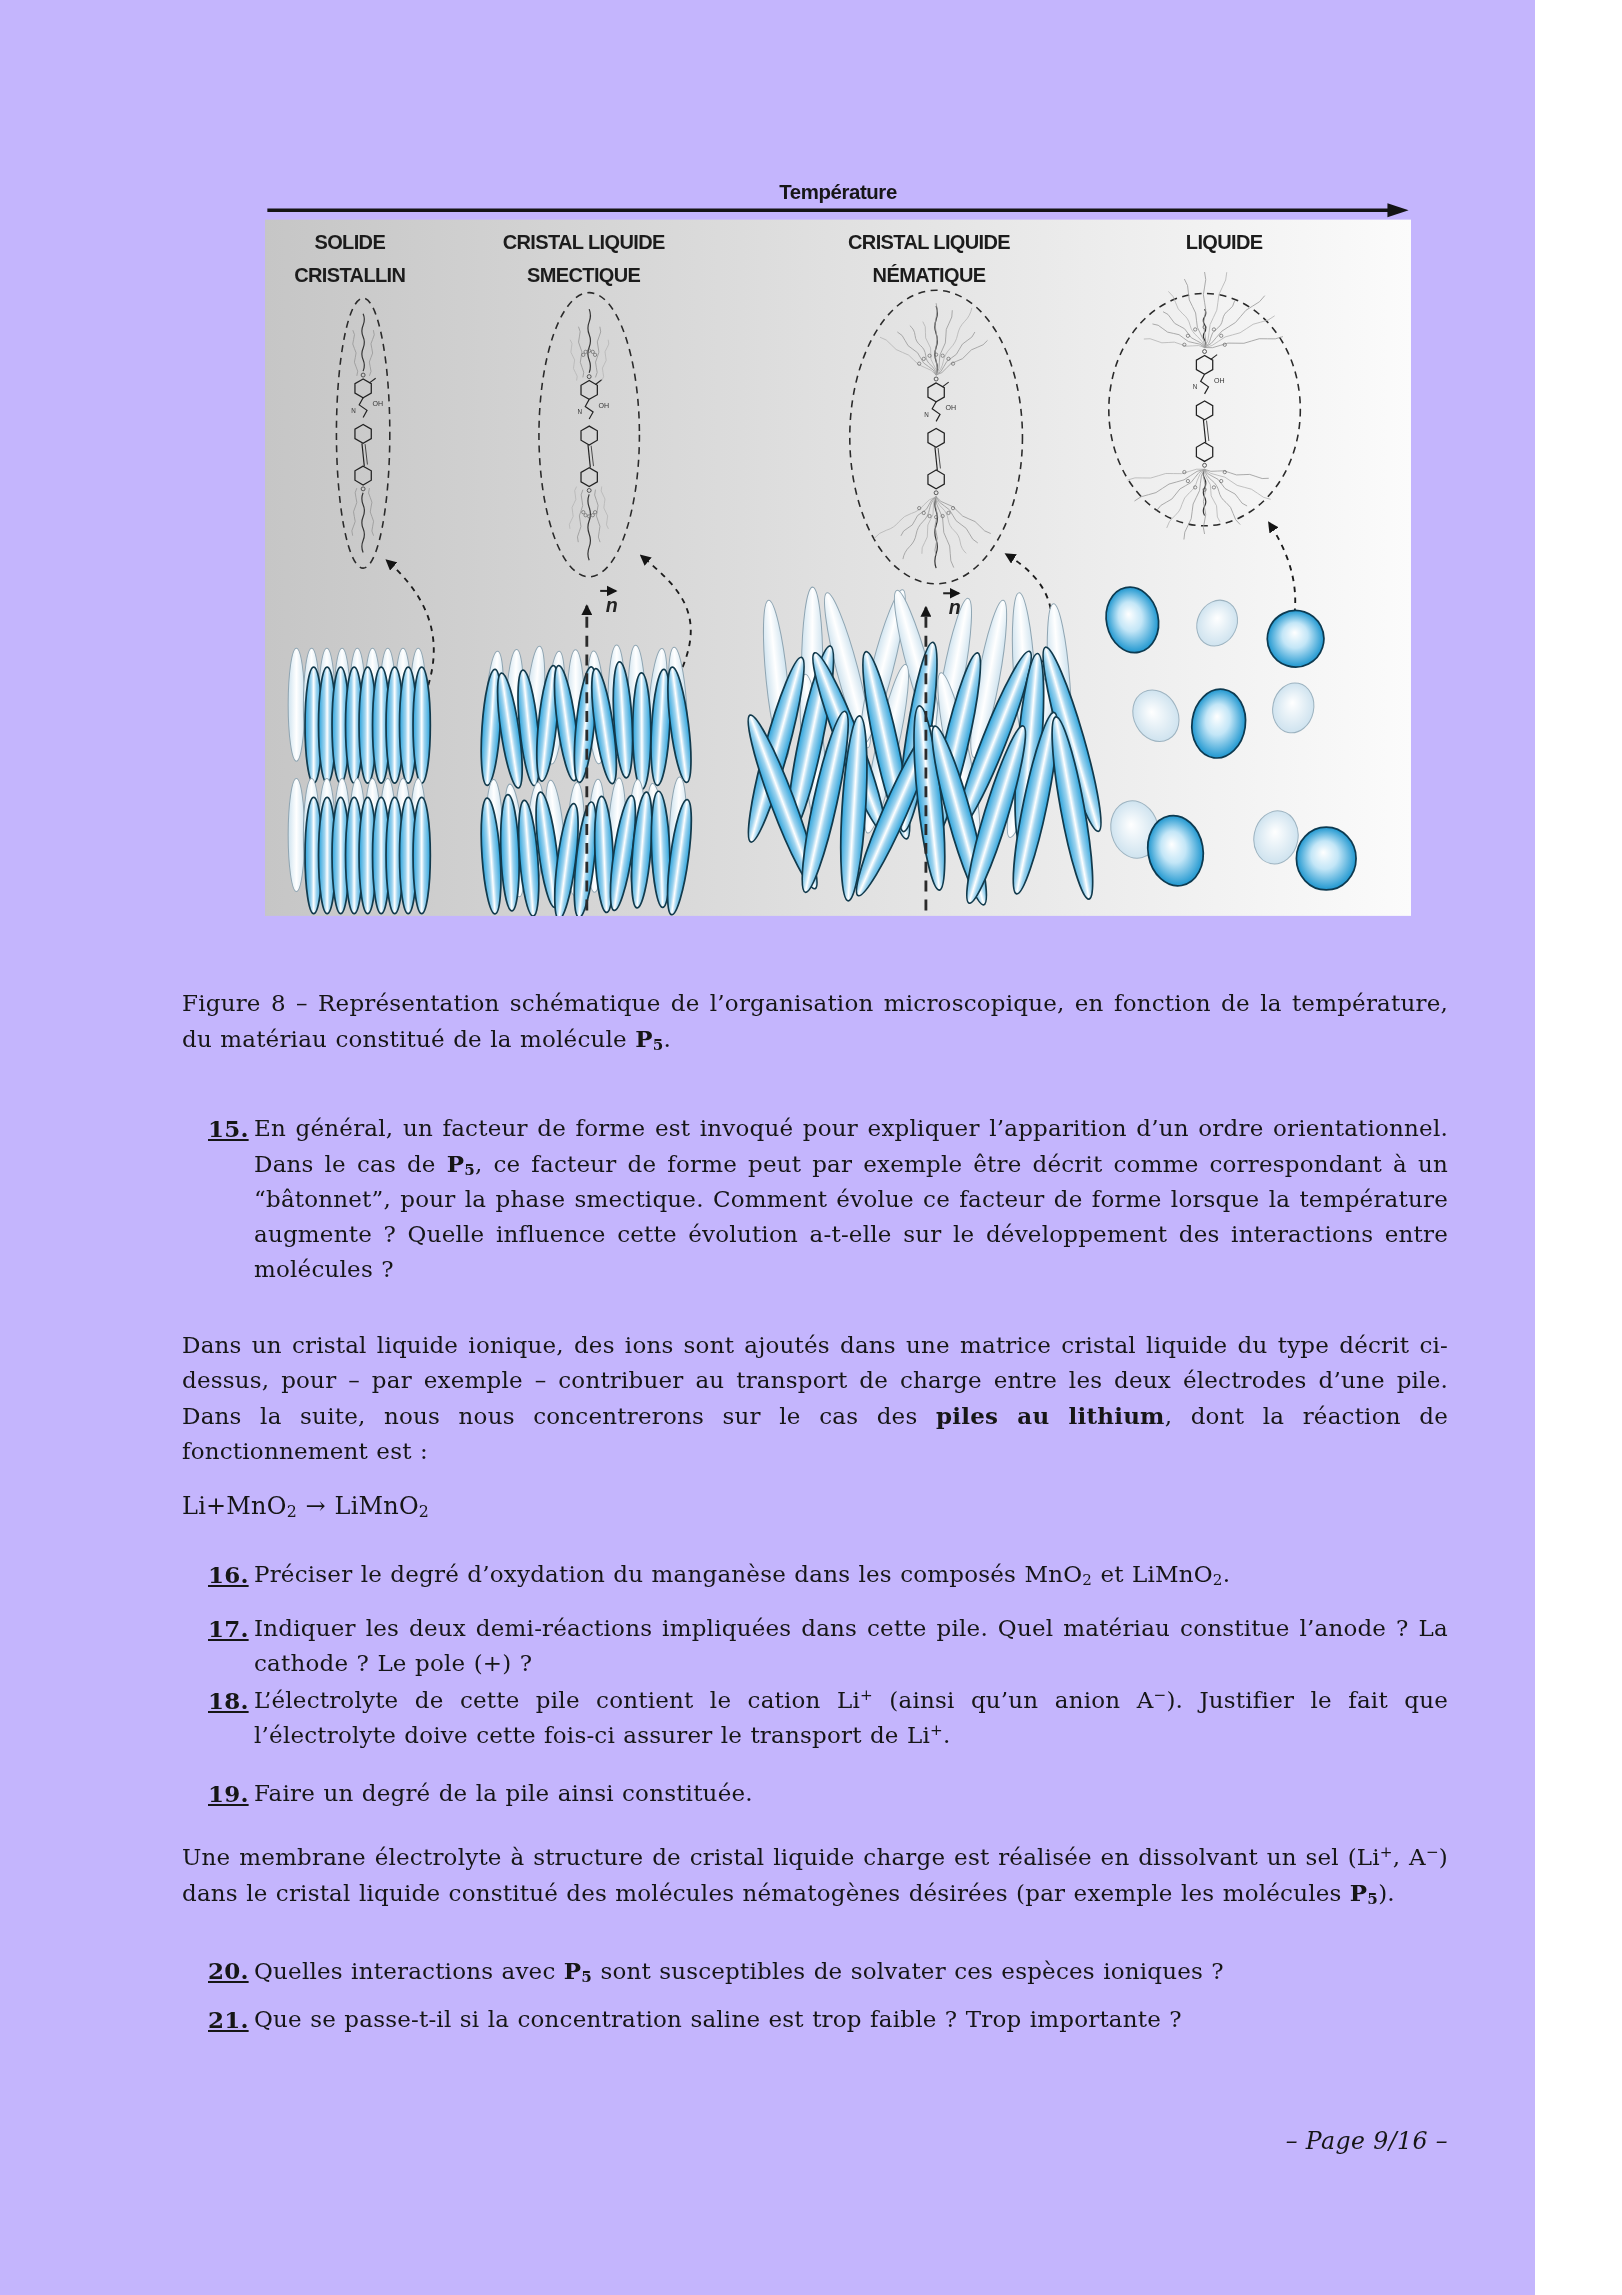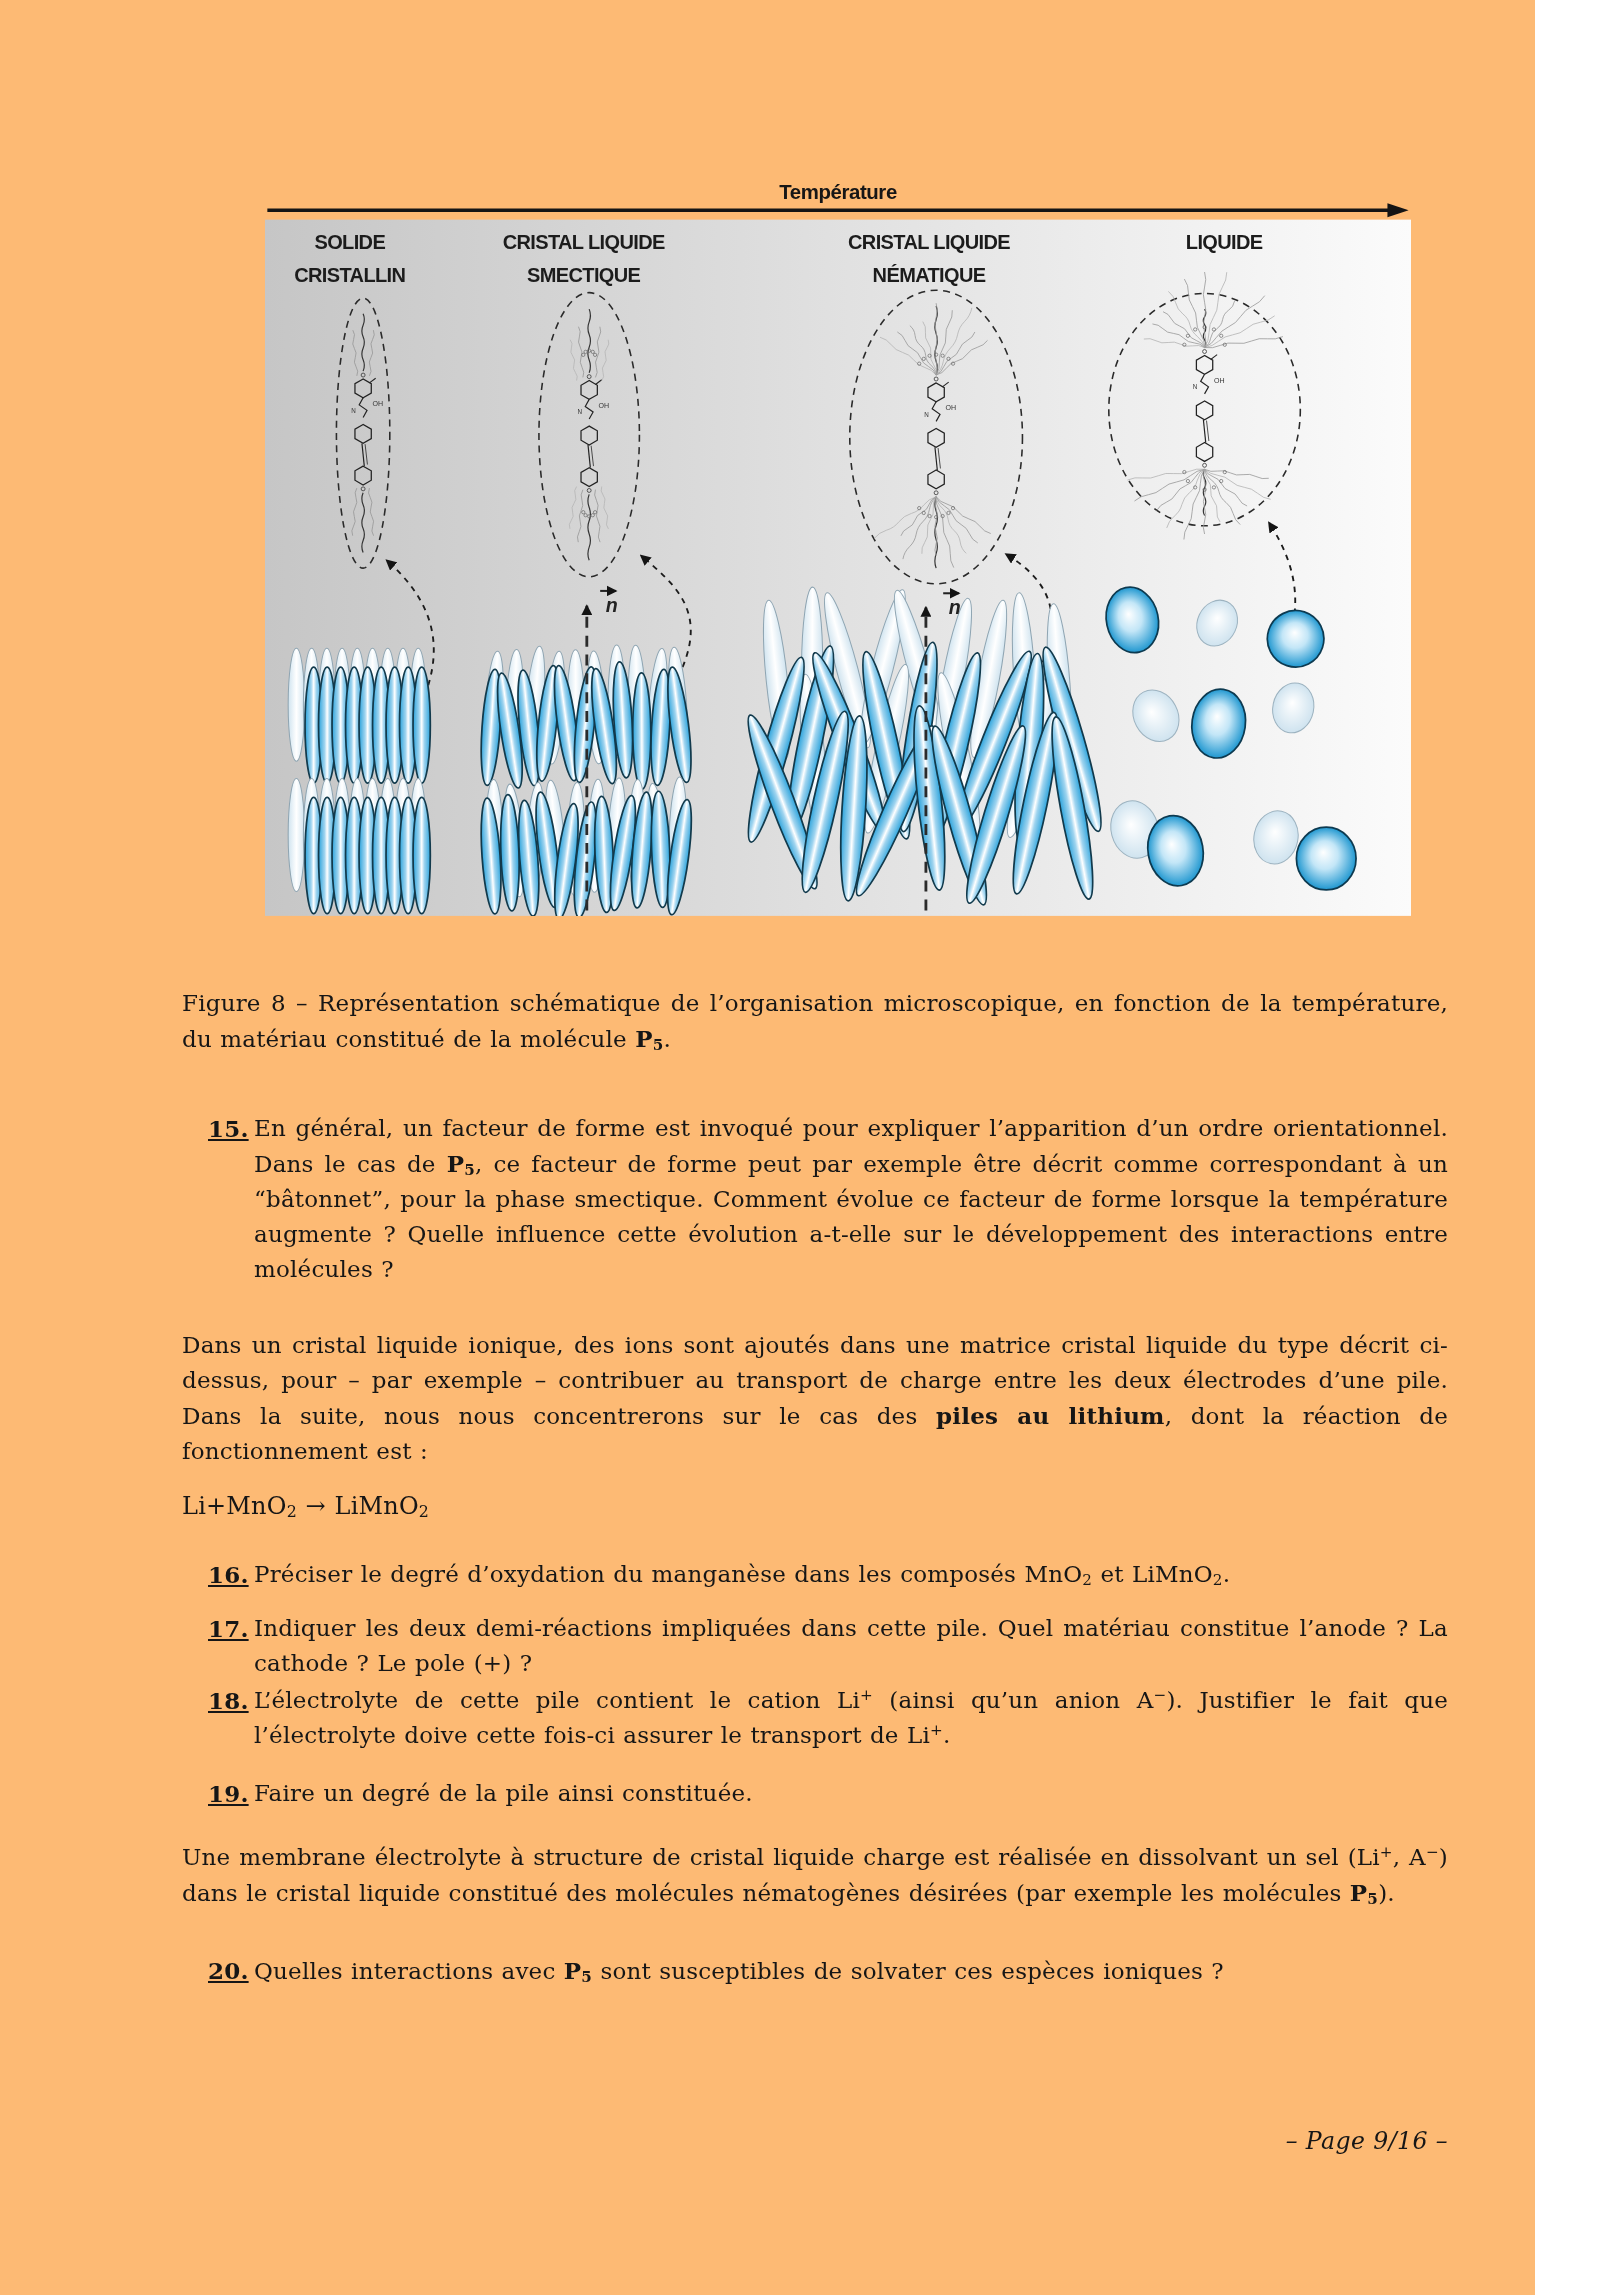--- a/index.html
+++ b/index.html
@@ -1,16 +1,16 @@
 <!DOCTYPE html>
 <html lang="fr" style="font-size:12.6px"><head>
 <meta charset="utf-8">
 <style>
   html,body{margin:0;padding:0;background:#ffffff;}
-  .page{position:relative;width:1535px;height:2295px;background:#fdba74;overflow:hidden;
+  .page{position:relative;width:1535px;height:2295px;background:#c4b5fd;overflow:hidden;
         font-family:"DejaVu Serif","Liberation Serif",serif;color:#161616;}
   .fig{position:absolute;left:265px;top:174px;width:1146px;height:742px;}
   .ftemp{font-family:"Liberation Sans","DejaVu Sans",sans-serif;font-weight:bold;
          font-size:26px;letter-spacing:-0.5px;fill:#161616;}
   .fphase{font-family:"Liberation Sans","DejaVu Sans",sans-serif;font-weight:bold;
           font-size:25.5px;letter-spacing:-0.8px;fill:#1c1c1c;}
   .fn{font-family:"Liberation Sans","DejaVu Sans",sans-serif;font-weight:bold;
       font-style:italic;font-size:25px;fill:#222;}
   .textblock{position:absolute;left:182px;width:1266px;font-size:23px;line-height:35px;
              text-align:justify;letter-spacing:0.2px;word-spacing:0.8px;margin-top:39px;}
@@ -408,16 +408,19 @@
   <div class="textblock qitem" style="top:1737px">
     <span class="qnum">19.</span><span class="qtext"><span>Faire un degré de la pile ainsi constituée.</span></span>
   </div>
 
   <div class="textblock" style="top:1801px"><span>Une membrane électrolyte à structure de cristal liquide charge est réalisée en dissolvant un sel (Li</span><sup>+</sup><span>, A</span><sup>−</sup><span>) dans le cristal liquide constitué des molécules nématogènes désirées (par exemple les molécules </span><span class="b">P</span><sub class="b">5</sub><span>).</span></div>
 
   <div class="textblock qitem" style="top:1914px">
     <span class="qnum">20.</span><span class="qtext"><span>Quelles interactions avec </span><span class="b">P</span><sub class="b">5</sub><span> sont susceptibles de solvater ces espèces ioniques ?</span></span>
   </div>
 
+  <div class="textblock qitem" style="top:1963px">
+    <span class="qnum">21.</span><span class="qtext"><span>Que se passe-t-il si la concentration saline est trop faible ? Trop importante ?</span></span>
+  </div>
 
   <div class="footer">– Page 9/16 –</div>
 </div>
 
 
 </body></html>

